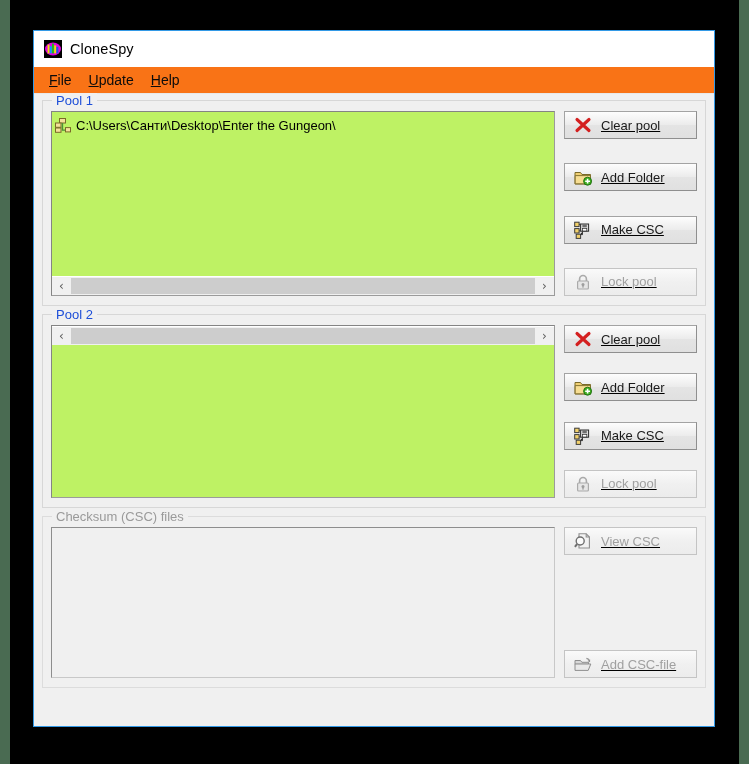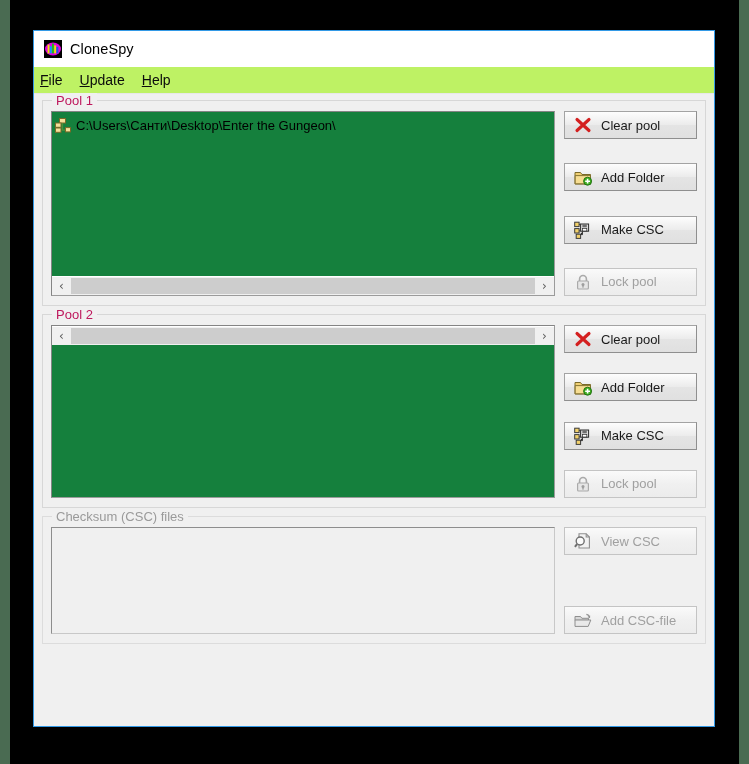--- a/index.html
+++ b/index.html
@@ -46,24 +46,24 @@
     flex: 0 0 auto;
   }
   .title-text {
     font-size: 14.5px;
     color: #000000;
     letter-spacing: 0.1px;
   }
   
   .menubar {
     height: 27px;
-    background: #bef264;
+    background: #f97316;
     display: flex;
     align-items: center;
-    padding-left: 0;
+    padding-left: 9px;
     flex: 0 0 auto;
     border-bottom: 1px solid #e8e8e8;
   }
   .menu-item {
     font-size: 14px;
     color: #0b0b0b;
     padding: 2px 11px 2px 6px;
     cursor: default;
     white-space: nowrap;
   }
@@ -81,35 +81,35 @@
     border: 1px solid #d7d7d7;
     margin-bottom: 8px;
     padding: 10px 8px 9px 8px;
   }
   .group > .legend {
     position: absolute;
     top: -8px; left: 9px;
     background: #f0f0f0;
     padding: 0 4px;
     font-size: 13px;
-    color: #be185d;
+    color: #1d4ed8;
     line-height: 15px;
   }
   .group.disabled > .legend { color: #9a9a9a; }
   .group.disabled { border-color: #dcdcdc; }
 
   .group-body {
     display: flex;
     gap: 9px;
   }
   
   .listbox-wrap {
     flex: 1 1 auto;
     min-width: 0;
-    background: #15803d;
+    background: #bef264;
     border: 1px solid #9b9b9b;
     border-top-color: #848484;
     border-left-color: #848484;
     display: flex;
     flex-direction: column;
     position: relative;
   }
   .listbox-wrap.disabled {
     background: #f0f0f0;
     border-color: #c8c8c8;
@@ -163,20 +163,21 @@
     width: 100%; height: 100%;
     background: #cdcdcd;
   }
   
   .btncol {
     flex: 0 0 auto;
     width: 133px;
     display: flex;
     flex-direction: column;
     justify-content: space-between;
+    text-decoration: underline;
   }
   .btn {
     height: 28px;
     background: linear-gradient(#fdfdfd, #ececec 48%, #e4e4e4 52%, #e0e0e0);
     border: 1px solid #a3a3a3;
     border-bottom-color: #8f8f8f;
     border-right-color: #8f8f8f;
     display: flex;
     align-items: center;
     font-size: 13px;
@@ -360,21 +361,21 @@
                 <circle cx="9" cy="11.4" r="1.5" fill="#9e9e9e"></circle>
                 <rect x="8.3" y="11.6" width="1.4" height="3.0" fill="#9e9e9e"></rect>
               </svg>
             </span>
             <span class="lbl">Lock pool</span>
           </div>
         </div>
       </div>
     </div>
 
-    <div class="group disabled" style="height:128px;">
+    <div class="group disabled" style="height:172px;">
       <div class="legend">Checksum (CSC) files</div>
       <div class="group-body" style="height:100%;">
         <div class="listbox-wrap disabled">
           <div class="listbox-items"></div>
         </div>
 
         <div class="btncol">
           <div class="btn disabled">
             <span class="ico">
               <svg class="ic-svg" viewBox="0 0 18 18">

